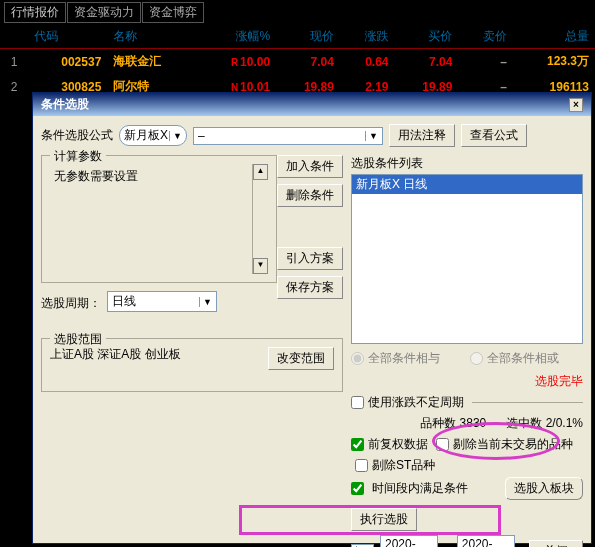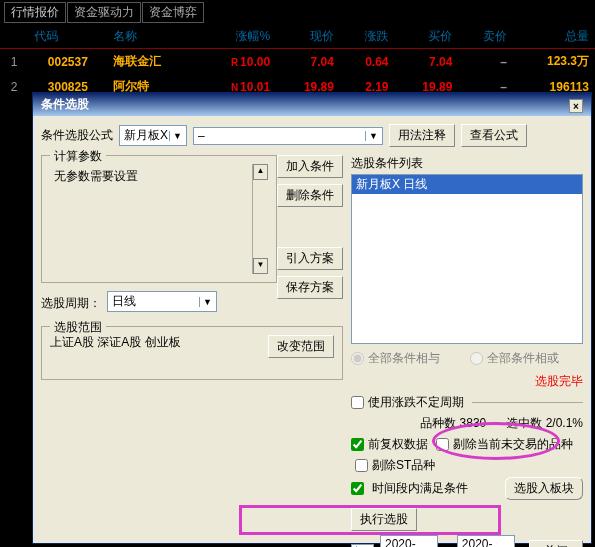--- a/index.html
+++ b/index.html
@@ -5,30 +5,30 @@
   * { box-sizing: border-box; margin: 0; padding: 0; }
   body { font-family: "Microsoft YaHei", SimSun, Arial, sans-serif; font-size: 12px; background: #000; width: 595px; height: 547px; overflow: hidden; position: relative; }
   .top-tabs { display: flex; background: #000; padding: 2px 4px; gap: 1px; }
   .top-tab { border: 1px solid #555; color: #aaa; padding: 1px 6px; font-size: 12px; cursor: pointer; }
   .top-tab.active { color: #ccc; }
   .stock-table { width: 100%; color: #ccc; border-collapse: collapse; font-size: 12px; }
   .stock-table th { color: #0369a1; font-weight: normal; padding: 3px 6px; text-align: right; border-bottom: 1px solid #800; }
   .stock-table th:nth-child(1), .stock-table th:nth-child(2), .stock-table th:nth-child(3) { text-align: left; }
   .stock-table td { padding: 4px 6px; text-align: right; font-weight: bold; }
   .stock-table td:nth-child(1) { color: #999; text-align: center; font-weight: normal; }
-  .stock-table td:nth-child(2) { color: #ffb000; text-align: center; }
+  .stock-table td:nth-child(2) { color: #ffb000; text-align: right; }
   .stock-table td:nth-child(3) { color: #ffb000; text-align: left; }
   .red { color: #e00; }
   .yellow { color: #ffb000; }
   .dash { color: #999; }
   .prefix { color: #e00; font-size: 10px; margin-right: 2px; }
   .prefix.n { color: #e00; }
 
   .dialog { position: absolute; left: 32px; top: 92px; width: 560px; height: 452px; background: #ece9d8; border: 1px solid #0a246a; box-shadow: 2px 2px 5px rgba(0,0,0,0.5); }
-  .dlg-title { background: linear-gradient(#0a246a,#a6caf0); color: #fff; padding: 3px 8px; font-size: 12px; display: flex; justify-content: space-between; align-items: flex-end; font-weight: bold; }
+  .dlg-title { background: linear-gradient(#0a246a,#a6caf0); color: #fff; padding: 3px 8px; font-size: 12px; display: flex; justify-content: space-between; align-items: center; font-weight: bold; }
   .dlg-close { width: 14px; height: 14px; background: #ece9d8; border: 1px solid #888; display: flex; align-items: center; justify-content: center; font-size: 10px; cursor: pointer; color:#000; font-weight:bold; }
   .dlg-body { padding: 8px; color: #000; }
   .row { display: flex; align-items: center; gap: 6px; margin-bottom: 8px; }
   .select { background: #fff; border: 1px solid #7f9db9; padding: 1px 4px; font-size: 12px; display: flex; align-items: center; justify-content: space-between; }
   .select .arrow { border-left: 1px solid #7f9db9; padding-left: 3px; color:#000; font-size:9px; }
   .btn { background: #ece9d8; border: 1px solid #888; border-top-color:#fff; border-left-color:#fff; padding: 2px 8px; font-size: 12px; cursor: pointer; white-space: nowrap; }
   .fieldset { border: 1px solid #aca899; padding: 8px; position: relative; margin-bottom: 6px; }
   .fieldset .legend { position: absolute; top: -8px; left: 8px; background: #ece9d8; padding: 0 4px; font-size: 12px; }
   .cols { display: flex; gap: 8px; }
   .leftcol { width: 302px; }
@@ -109,21 +109,21 @@
 
 <div class="dialog">
   <div class="dlg-title">
     <span>条件选股</span>
     <span class="dlg-close">×</span>
   </div>
   <div class="dlg-body">
 
     <div class="row">
       <span>条件选股公式</span>
-      <div class="select" style="width:68px;">
+      <div class="select" style="width:68px;border-radius:10px;">
         <span>新月板X</span>
         <span class="arrow">▼</span>
       </div>
       <div class="select" style="width:190px;">
         <span>–</span>
         <span class="arrow">▼</span>
       </div>
       <button class="btn">用法注释</button>
       <button class="btn">查看公式</button>
     </div>
@@ -150,21 +150,21 @@
           </div>
           <div class="btn-col">
             <button class="btn">加入条件</button>
             <button class="btn">删除条件</button>
             <div style="height:28px;"></div>
             <button class="btn">引入方案</button>
             <button class="btn">保存方案</button>
           </div>
         </div>
 
-        <div class="fieldset" style="margin-top:6px; height:54px;">
+        <div class="fieldset" style="margin-top:18px; height:54px;">
           <span class="legend">选股范围</span>
           <div style="display:flex; gap:6px; align-items:flex-start;">
             <span style="flex:1; line-height:1.3;">上证A股 深证A股 创业板</span>
             <button class="btn">改变范围</button>
           </div>
         </div>
       </div>
 
       <div class="rightcol">
         <div class="rightpanel-label">选股条件列表</div>

